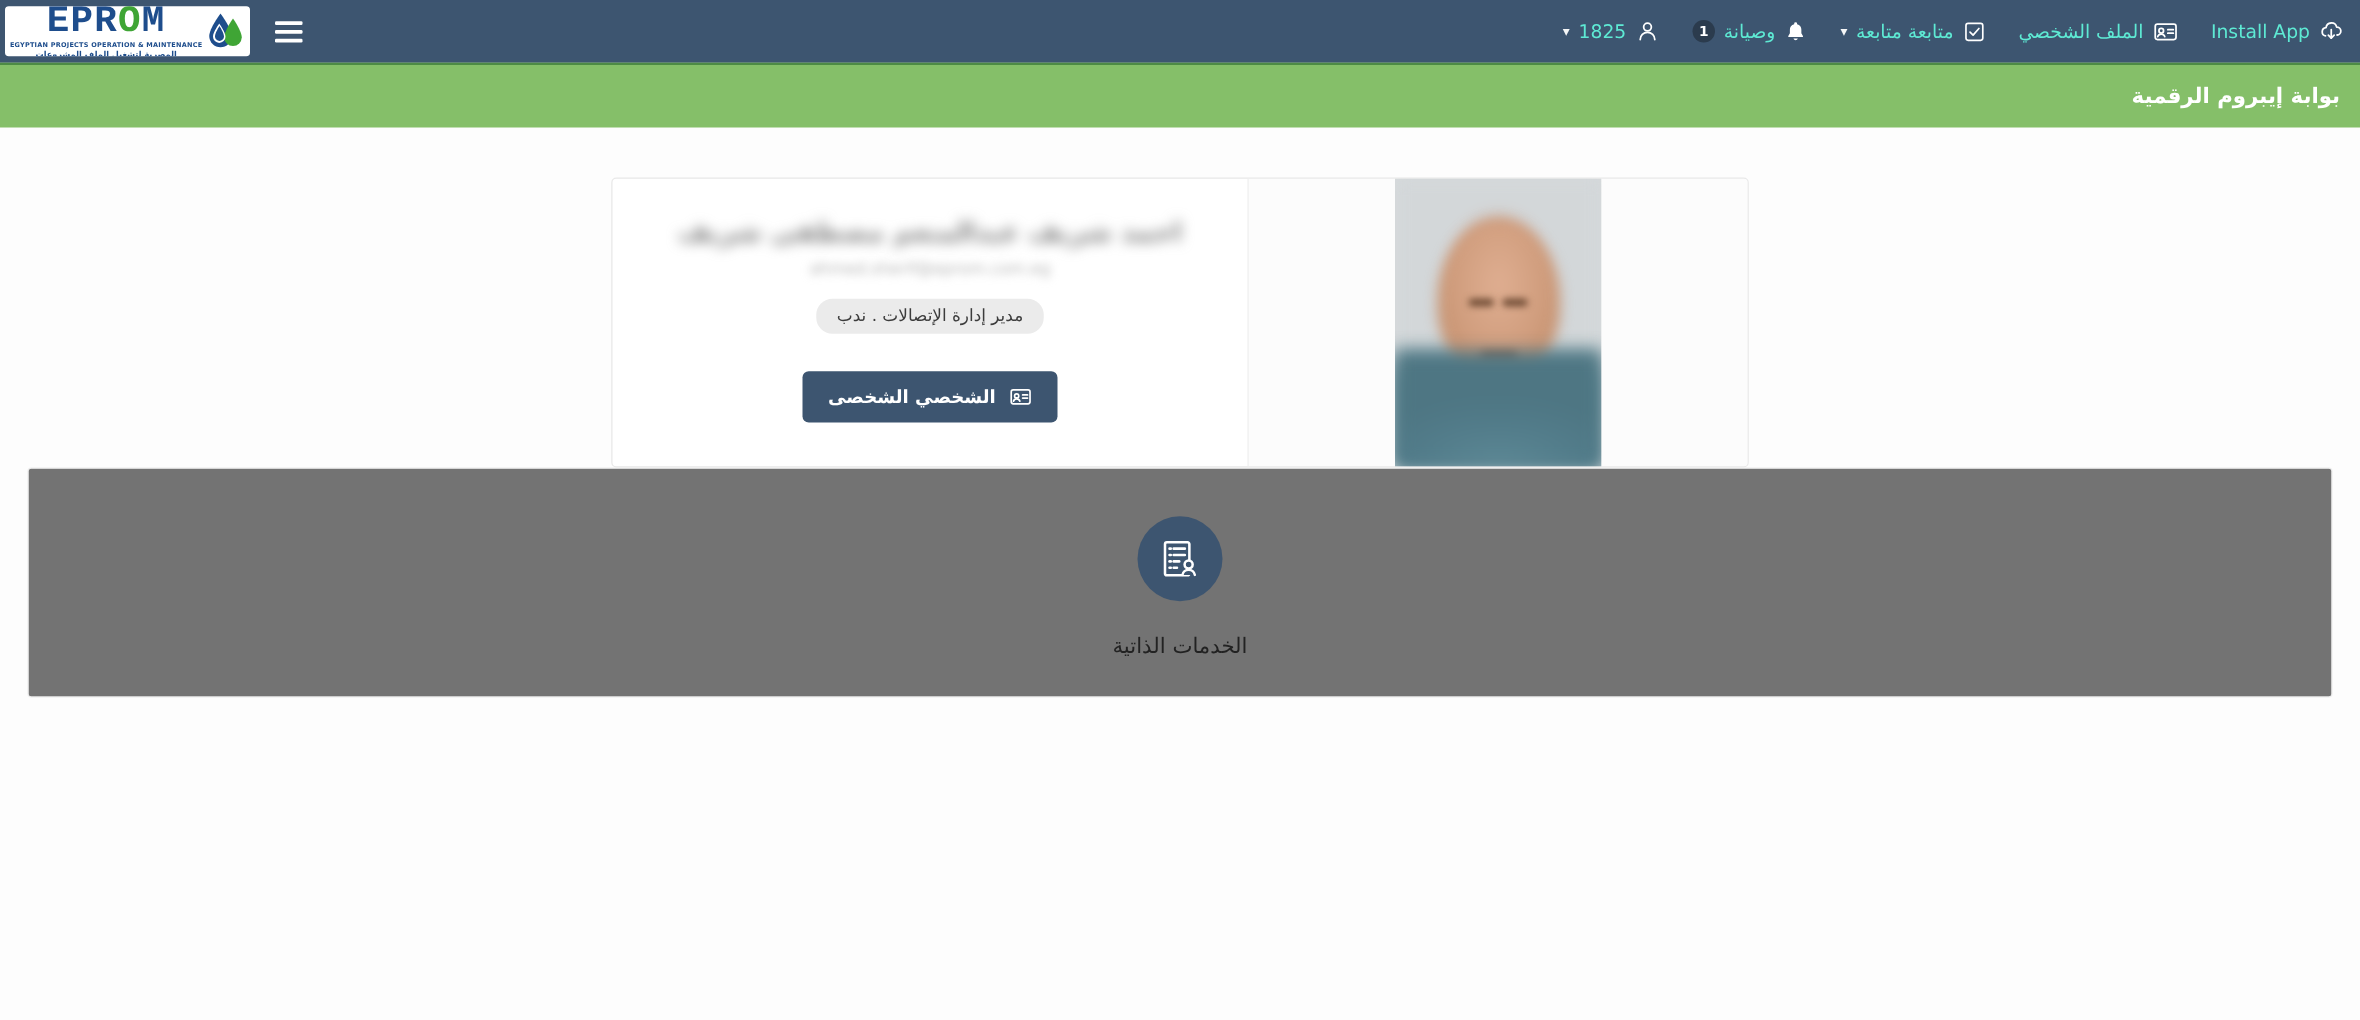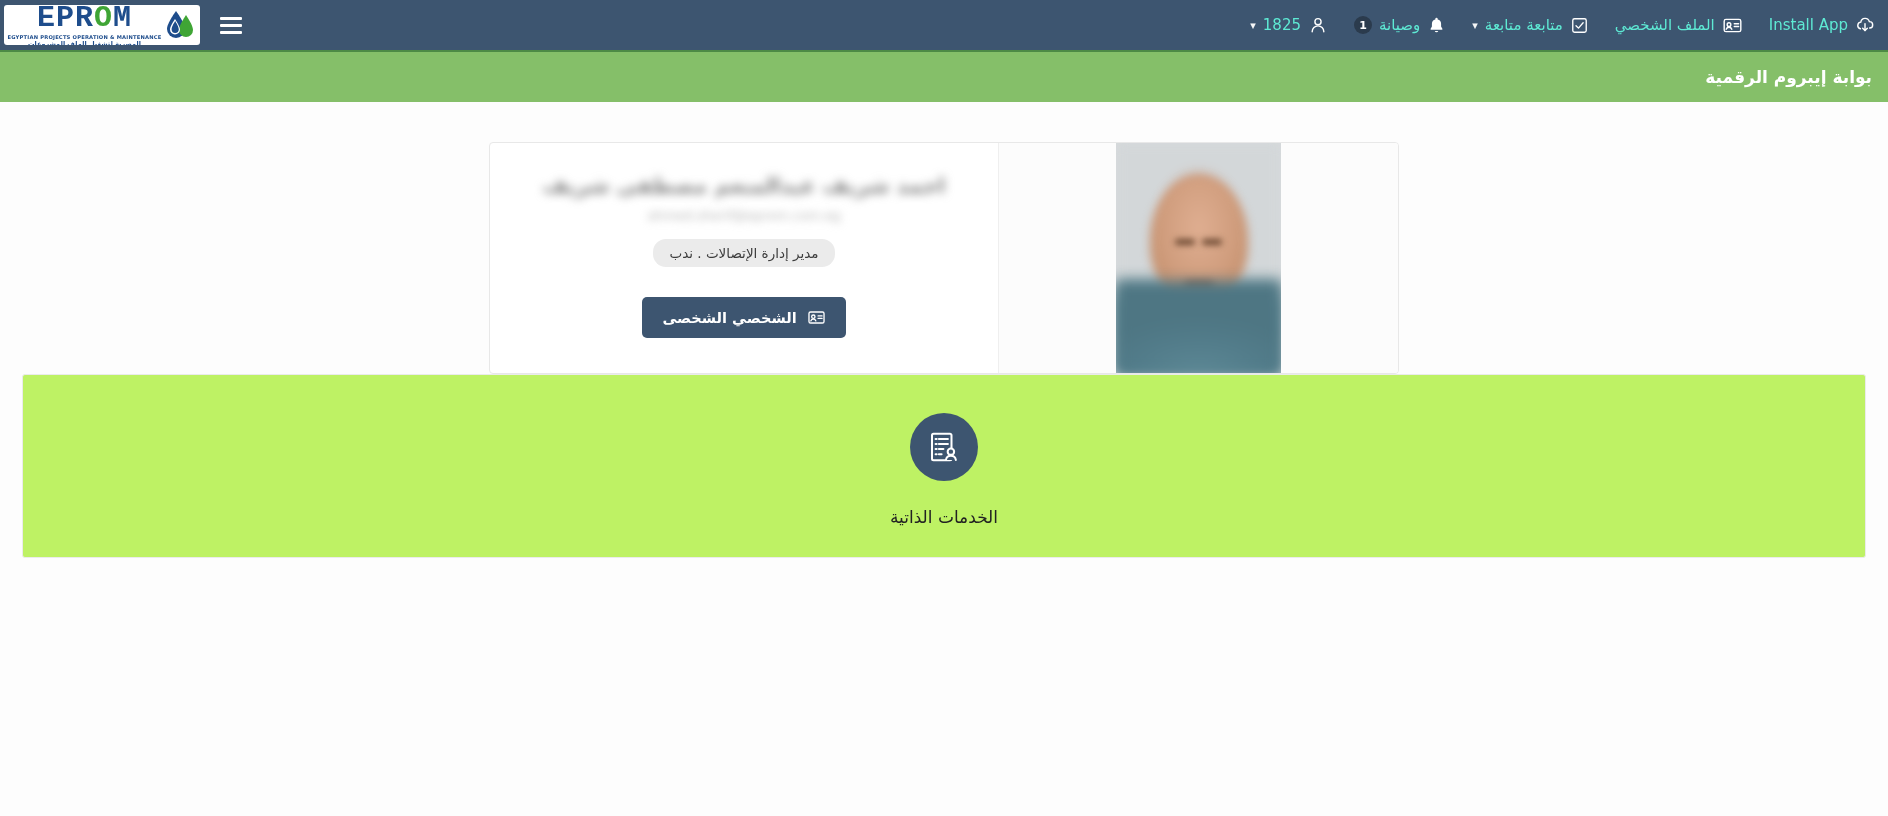--- a/index.html
+++ b/index.html
@@ -292,21 +292,21 @@
     align-items: center;
     gap: 10px;
     cursor: pointer;
     font-family: "DejaVu Sans", "Liberation Sans", sans-serif;
   }
 
   
   .service-card {
     width: 1844px;
     margin: 0 auto 18px auto;
-    background: #bef264;
+    background: #737373;
     border: 1px solid #ebebeb;
     border-radius: 3px;
     display: flex;
     flex-direction: column;
     align-items: center;
     justify-content: center;
     padding: 38px 0 30px 0;
     cursor: pointer;
   }
   .service-card:first-of-type { margin-top: 28px; }

